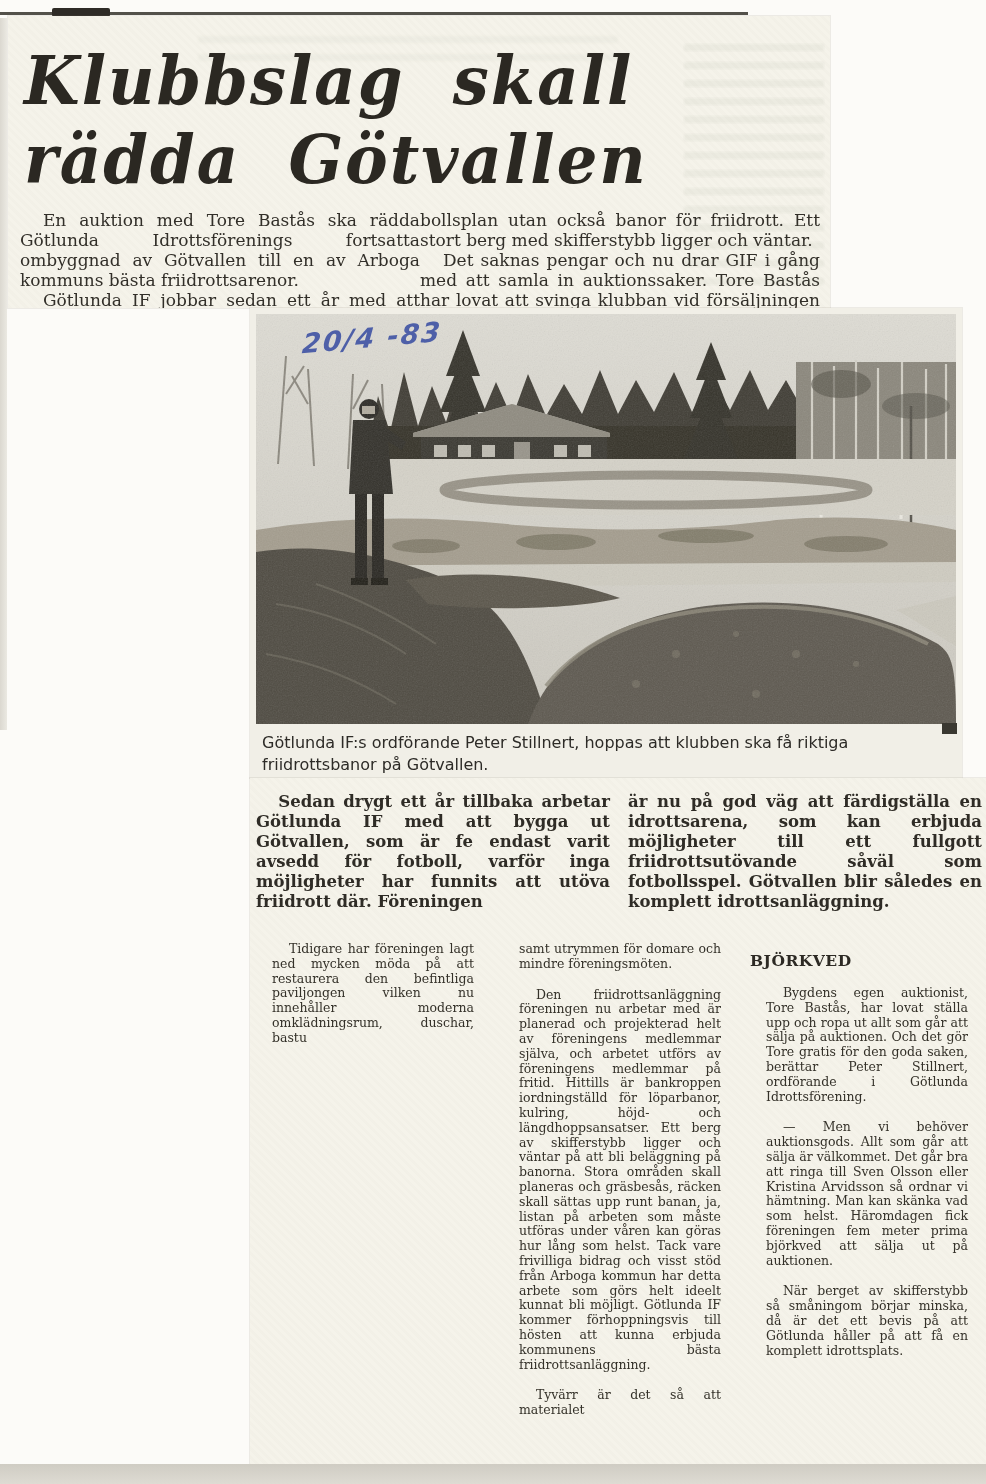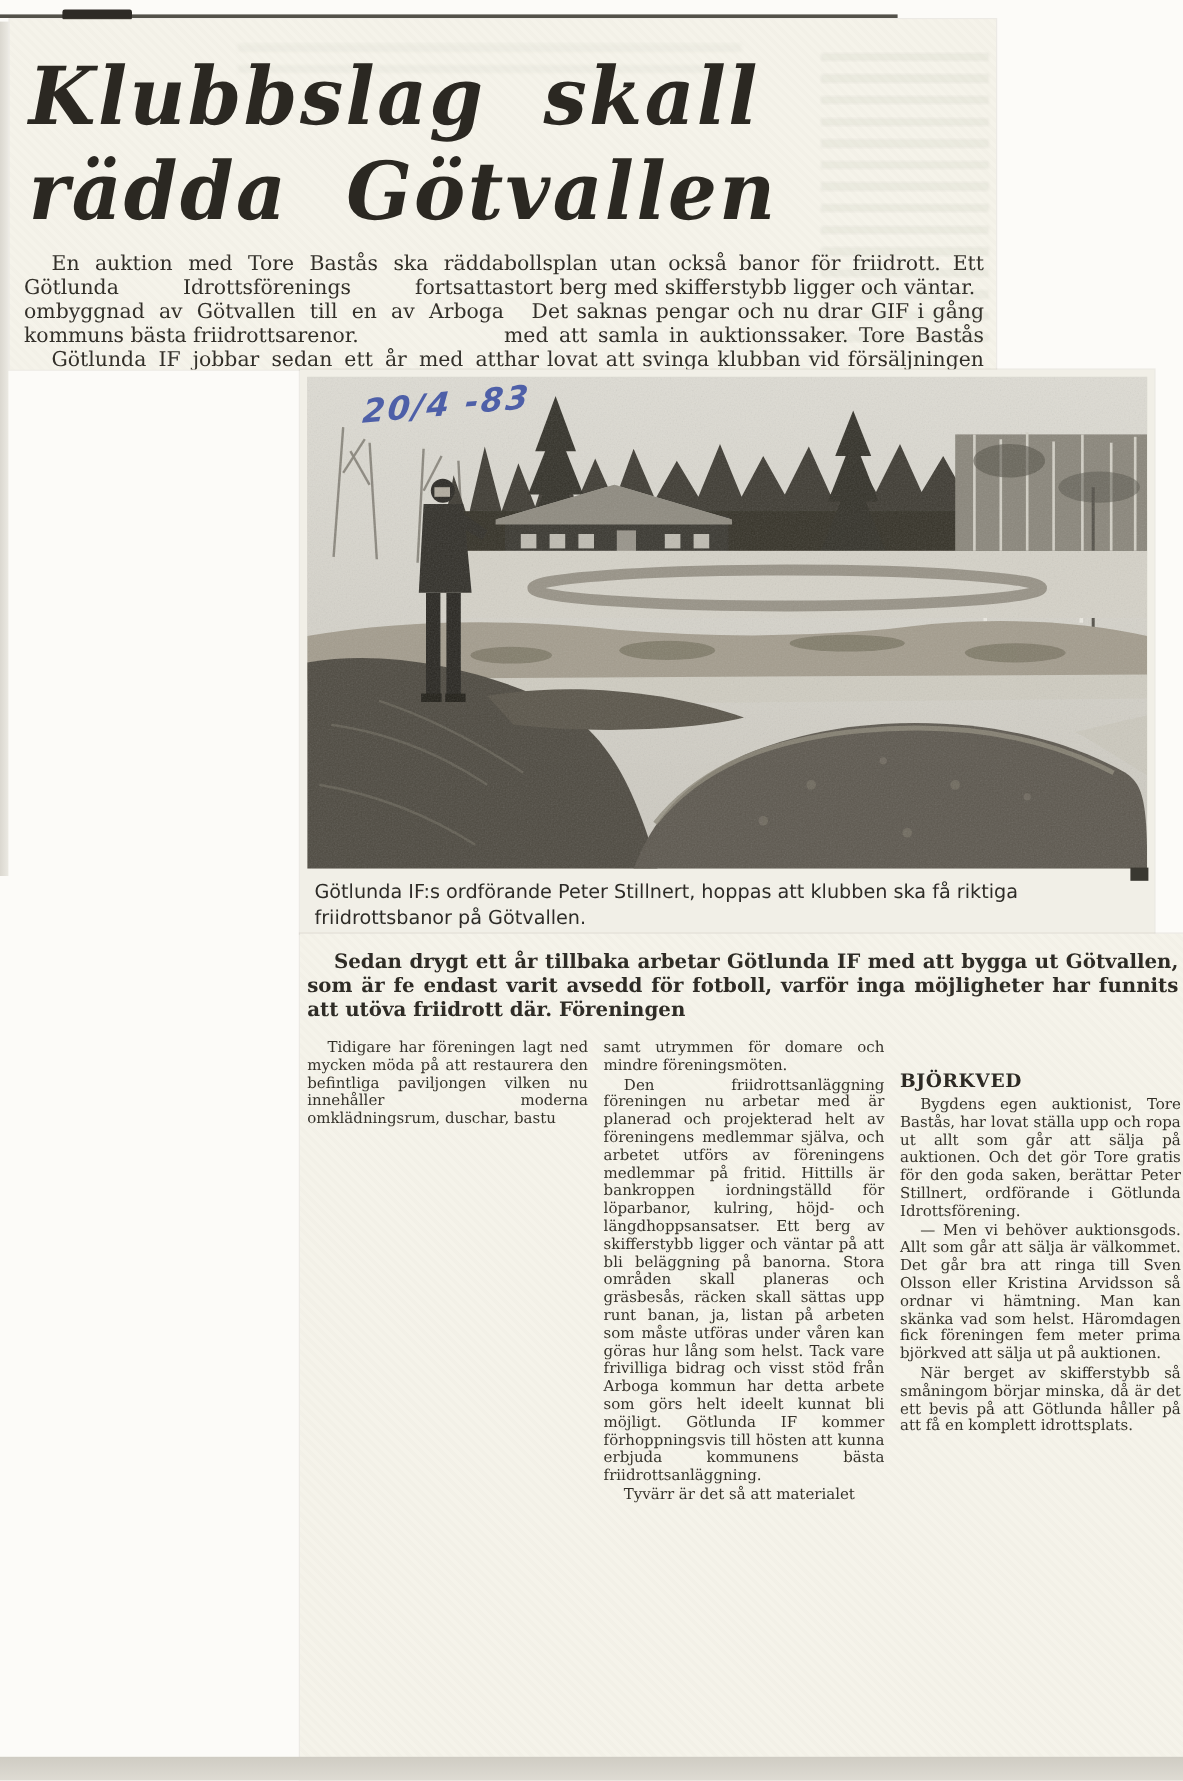--- a/index.html
+++ b/index.html
@@ -45,21 +45,21 @@
   
   .headline2{margin:10px 6px 0 4px;font-weight:700;font-size:51px;line-height:59px;color:#2b2822;
              text-align:justify;}
   .hl2-line{display:block;text-align:justify;text-align-last:justify;}
   
   .lede{display:flex;gap:18px;margin:14px 4px 12px 6px;}
   .lede p{margin:0;flex:1;font-weight:700;font-size:16.5px;line-height:20px;text-align:justify;color:#2f2c26;}
   
   .body-cols{display:flex;gap:13px;margin:14px 2px 0 6px;}
   .bcol{flex:1;font-size:12.5px;line-height:14.8px;text-align:justify;color:#343129;}
-  .bcol p{margin:0;}
+  .bcol p{margin:16px;}
   .bcol p + p{margin-top:1px;}
   .subhead{margin:11px 0 3px;font-size:15.5px;line-height:18px;font-weight:700;
            letter-spacing:.5px;color:#2d2a24;width:70%;}
   .subhead2{margin:26px 0 3px;width:100%;}
 </style>
 </head>
 <body>
 
 <div class="scan">
 
@@ -197,20 +197,21 @@
       </svg>
       <div class="handnote">20/4 -83</div>
     </div>
     <p class="caption">Götlunda IF:s ordförande Peter Stillnert, hoppas att klubben ska få riktiga friidrottsbanor på Götvallen.</p>
     <div class="ink-mark"></div>
   </section>
 
   <section class="piece main-piece">
     <div class="lede">
       <p class="ind">Sedan drygt ett år tillbaka arbetar Götlunda IF med att bygga ut Götvallen, som är fe endast varit avsedd för fotboll, varför inga möjligheter har funnits att utöva friidrott där. Föreningen</p>
+      <p>är nu på god väg att färdigställa en idrottsarena, som kan erbjuda möjligheter till ett fullgott friidrottsutövande såväl som fotbollsspel. Götvallen blir således en komplett idrottsanläggning.</p>
     </div>
     <div class="body-cols">
       <div class="bcol">
         <p class="ind">Tidigare har föreningen lagt ned mycken möda på att restaurera den befintliga paviljongen vilken nu innehåller moderna omklädningsrum, duschar, bastu</p>
       </div>
       <div class="bcol">
         <p>samt utrymmen för domare och mindre föreningsmöten.</p>
         <p class="ind">Den friidrottsanläggning föreningen nu arbetar med är planerad och projekterad helt av föreningens medlemmar själva, och arbetet utförs av föreningens medlemmar på fritid. Hittills är bankroppen iordningställd för löparbanor, kulring, höjd- och längdhoppsansatser. Ett berg av skifferstybb ligger och väntar på att bli beläggning på banorna. Stora områden skall planeras och gräsbesås, räcken skall sättas upp runt banan, ja, listan på arbeten som måste utföras under våren kan göras hur lång som helst. Tack vare frivilliga bidrag och visst stöd från Arboga kommun har detta arbete som görs helt ideelt kunnat bli möjligt. Götlunda IF kommer förhoppningsvis till hösten att kunna erbjuda kommunens bästa friidrottsanläggning.</p>
         <p class="ind">Tyvärr är det så att materialet</p>
       </div>

